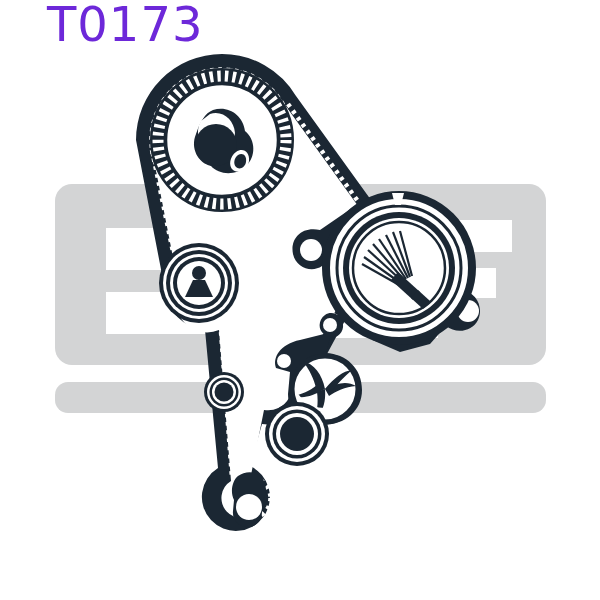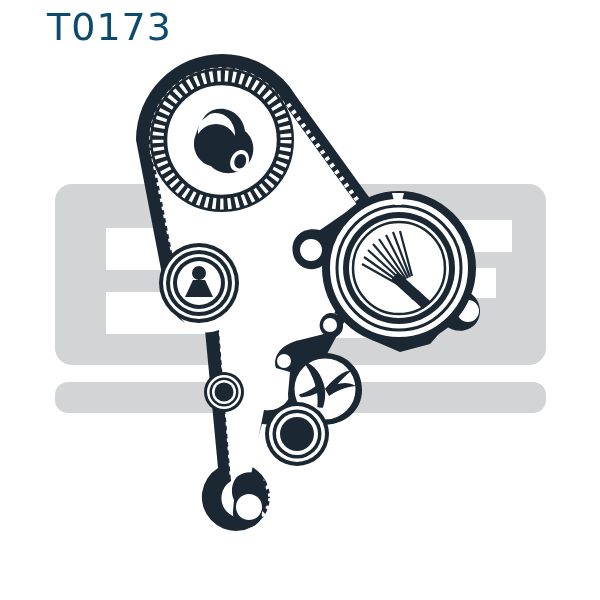--- a/index.html
+++ b/index.html
@@ -14,26 +14,26 @@
   #stage {
     position: relative;
     width: 600px;
     height: 600px;
     background: #ffffff;
     overflow: hidden;
   }
   #part-title {
     position: absolute;
     left: 47px;
-    top: 8px;
+    top: 0;
     font-family: "DejaVu Sans", sans-serif;
-    font-size: 38px;
+    font-size: 48px;
     font-weight: 400;
     letter-spacing: 1px;
-    color: #0c4a6e;
+    color: #6d28d9;
     line-height: 1;
     white-space: nowrap;
     user-select: none;
   }
   #watermark {
     position: absolute;
     left: 0;
     top: 0;
     width: 600px;
     height: 600px;

